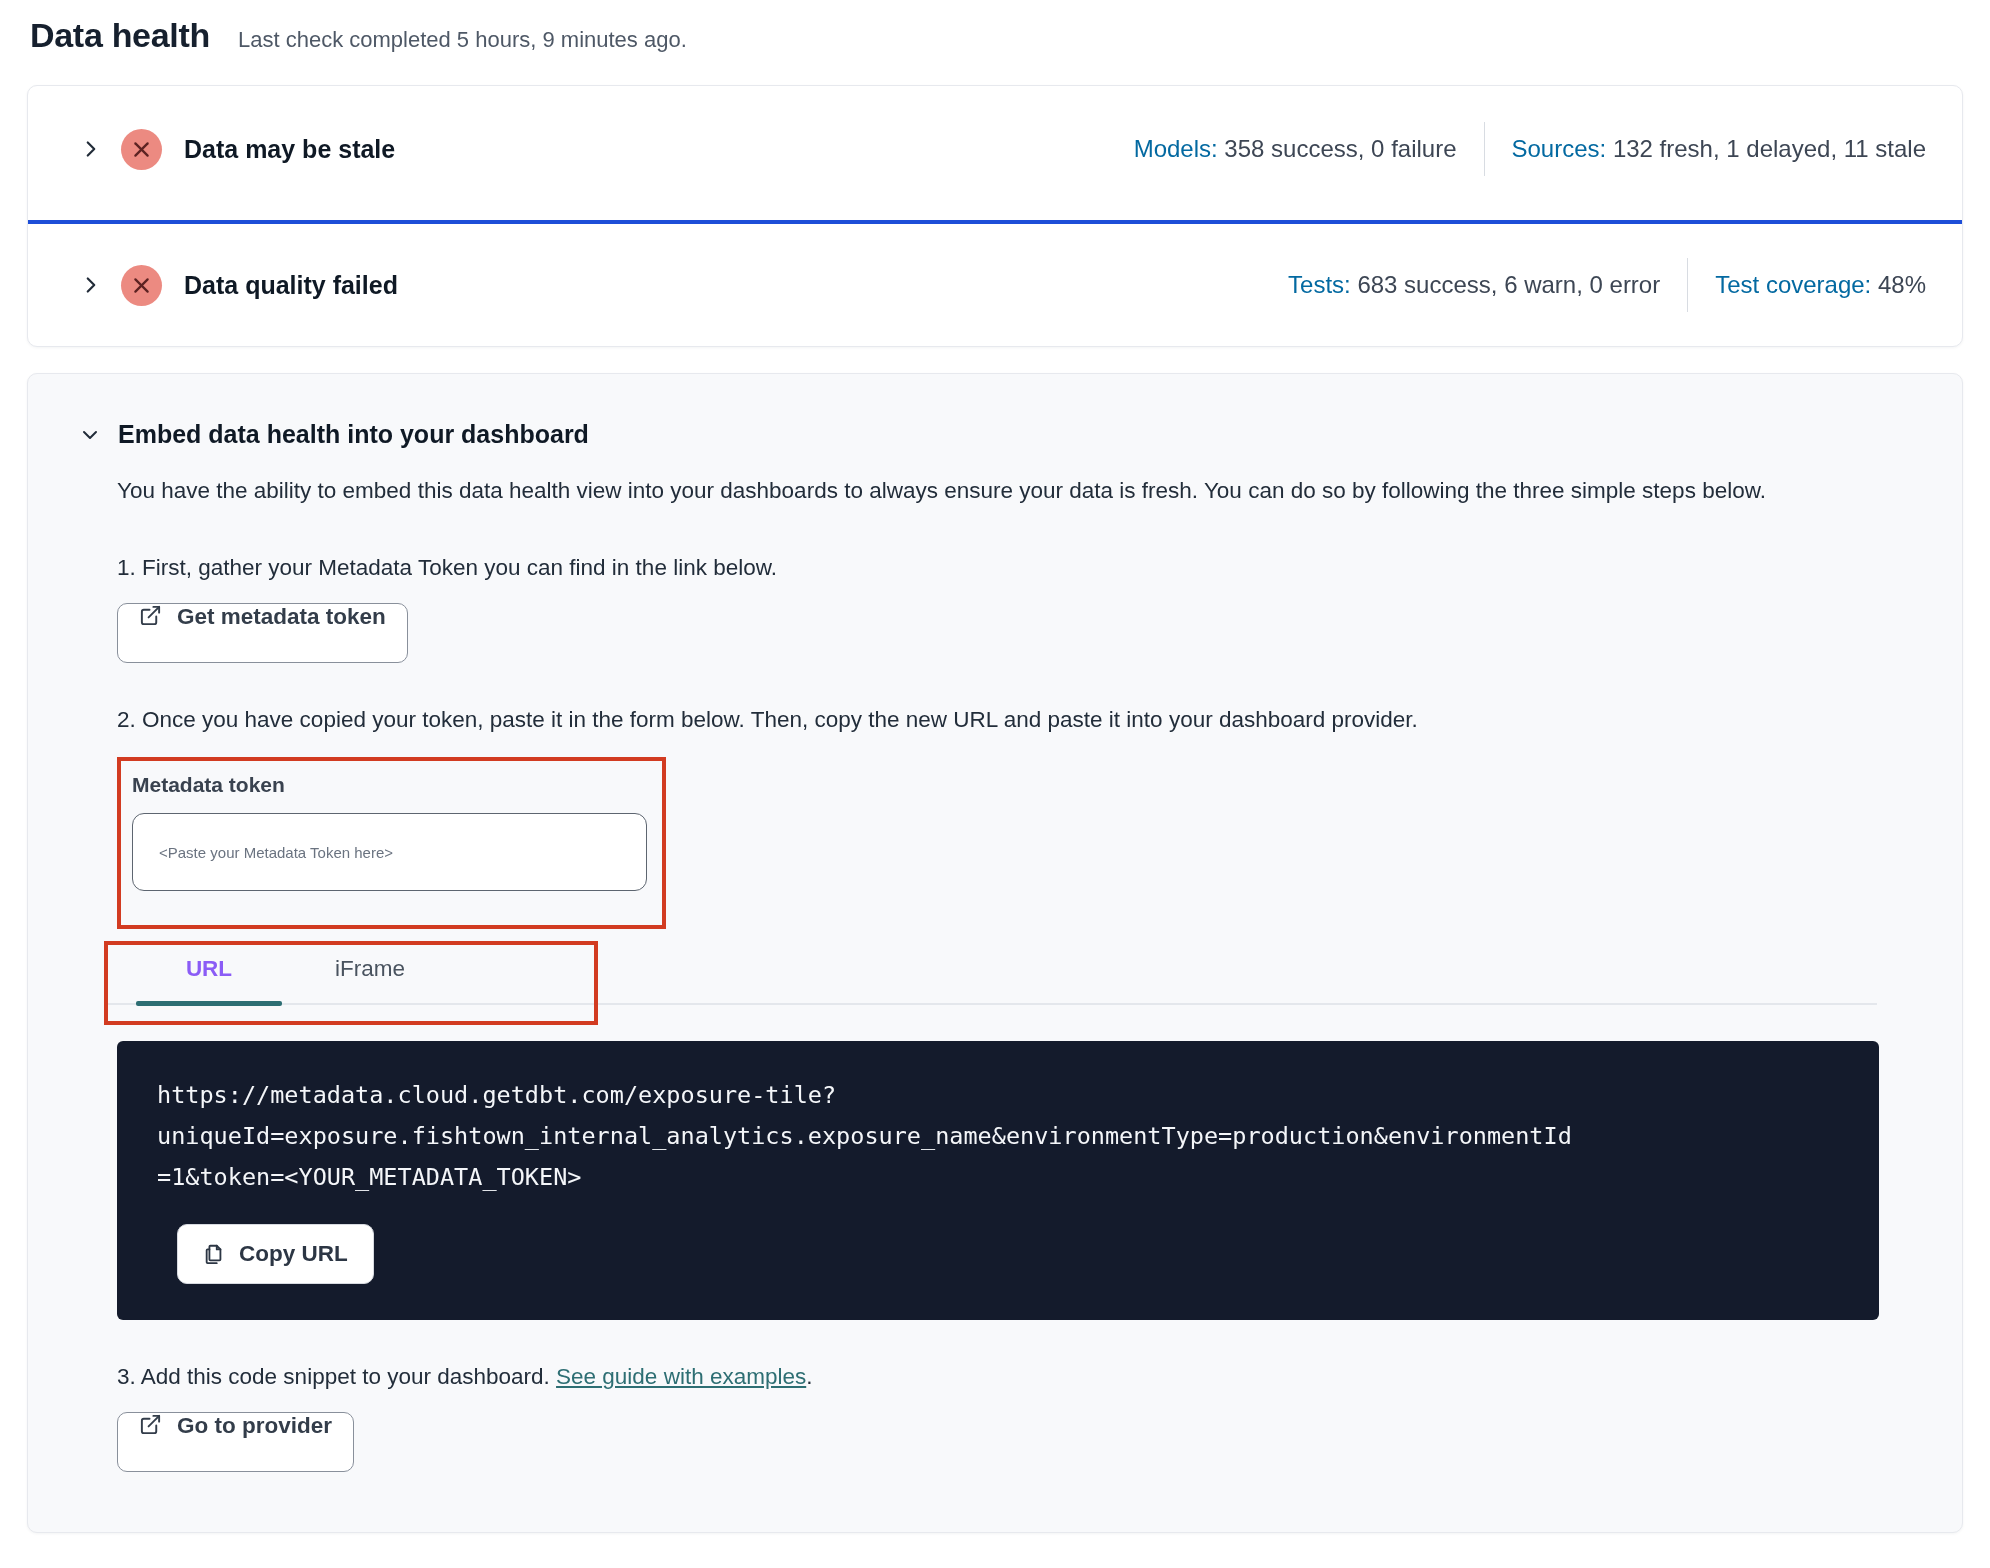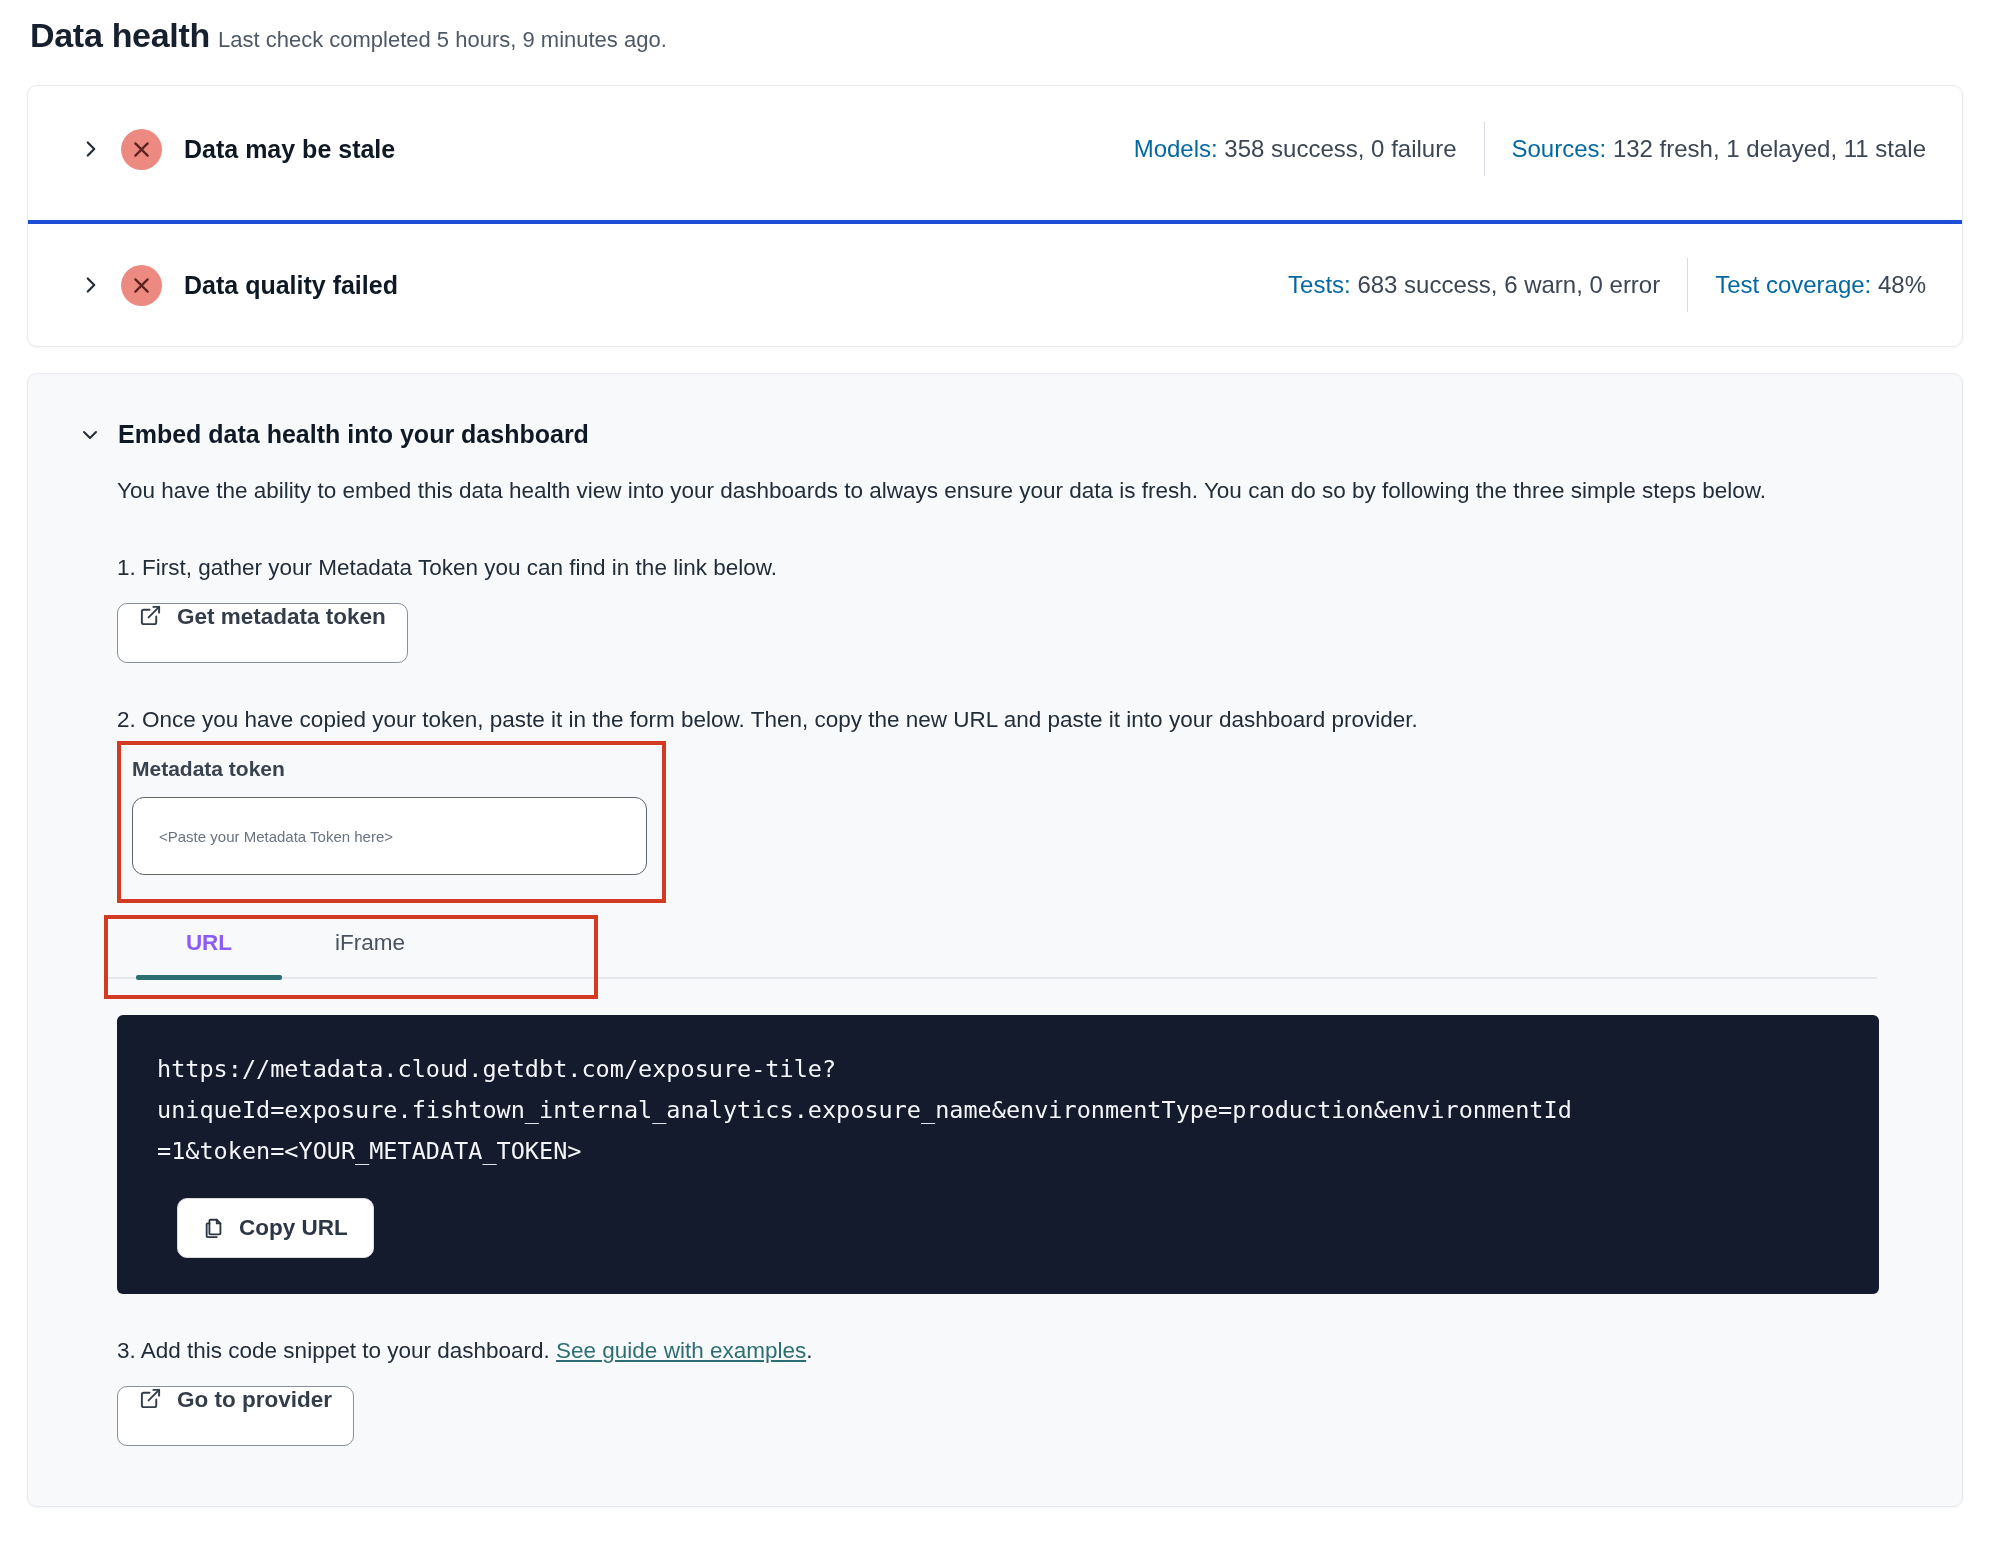--- a/index.html
+++ b/index.html
@@ -2,21 +2,21 @@
 <html><head>
 <meta charset="utf-8">
 <style>
   * { margin:0; padding:0; box-sizing:border-box; }
   html,body { background:#ffffff; }
   .page {
     position:relative; width:1990px; height:1568px; overflow:hidden;
     background:#ffffff; font-family:"Liberation Sans", sans-serif;
   }
   
-  .header { display:flex; align-items:baseline; gap:8px; padding:16px 0 0 30px; }
+  .header { display:flex; align-items:baseline; gap:28px; padding:16px 0 0 30px; }
   .page-title { font-size:34px; font-weight:600; color:#16202e; letter-spacing:-0.3px; }
   .page-subtitle { font-size:22px; color:#4e5866; }
 
   
   .status-card {
     margin:30px 27px 0; background:#fff; border:1px solid #e7e9ee; border-radius:10px;
     box-shadow:0 1px 3px rgba(20,30,50,0.05);
   }
   .status-row { display:flex; align-items:center; height:126px; padding:0 36px 0 50px; }
   .status-row + .status-row { border-top:4px solid #1d4ed8;margin-top:8px; }
@@ -43,21 +43,21 @@
   .step { font-size:22.5px; margin-top:44px; }
   .btn {
     display:inline-flex; gap:15px; height:60px; padding:0 21px;
     background:#fff; border:1.5px solid #89909b; border-radius:10px;
     font-family:inherit; font-size:22.5px; font-weight:bold; color:#333d4a;
     margin-top:22px; cursor:pointer;
   }
   .btn svg { flex:0 0 auto; }
 
   
-  .red-box-token { margin-top:8px; width:549px; border:4px solid #d23b21; padding:12px 0 24px 11px; }
+  .red-box-token { margin-top:24px; width:549px; border:4px solid #d23b21; padding:12px 0 34px 11px; }
   .token-label { display:block; font-size:21px; font-weight:bold; color:#39424f; }
   .token-input {
     margin-top:16px; width:515px; height:78px; background:#fff;
     border:1.5px solid #5d6570; border-radius:12px;
     font-family:inherit; font-size:15px; color:#2a3440; padding:0 26px;
   }
   .token-input::placeholder { color:#6a7380; opacity:1; }
 
   
   .tabs-wrap { position:relative; margin-top:12px; height:84px; }

